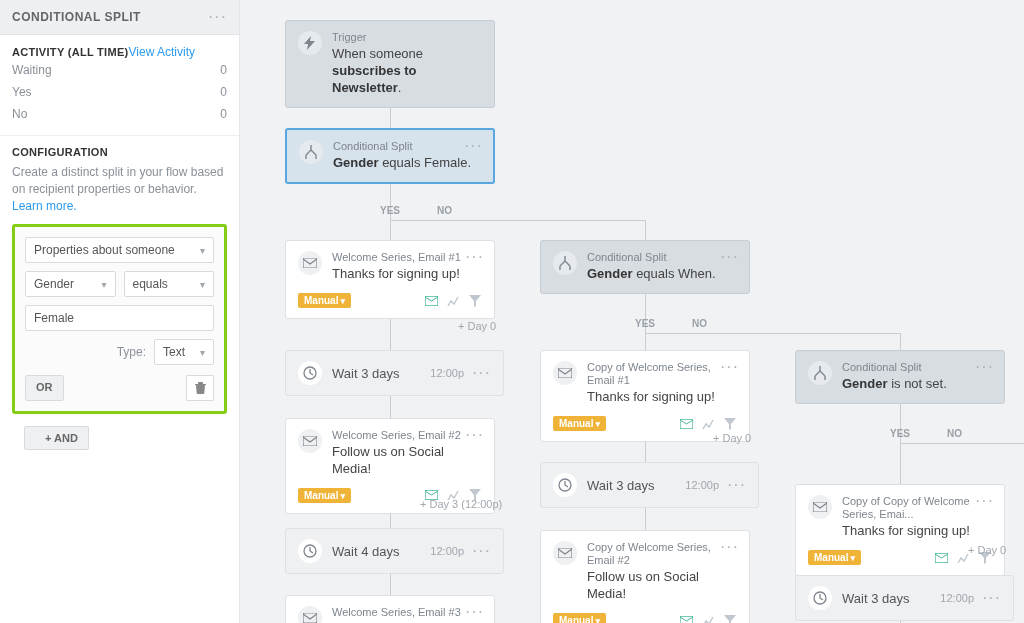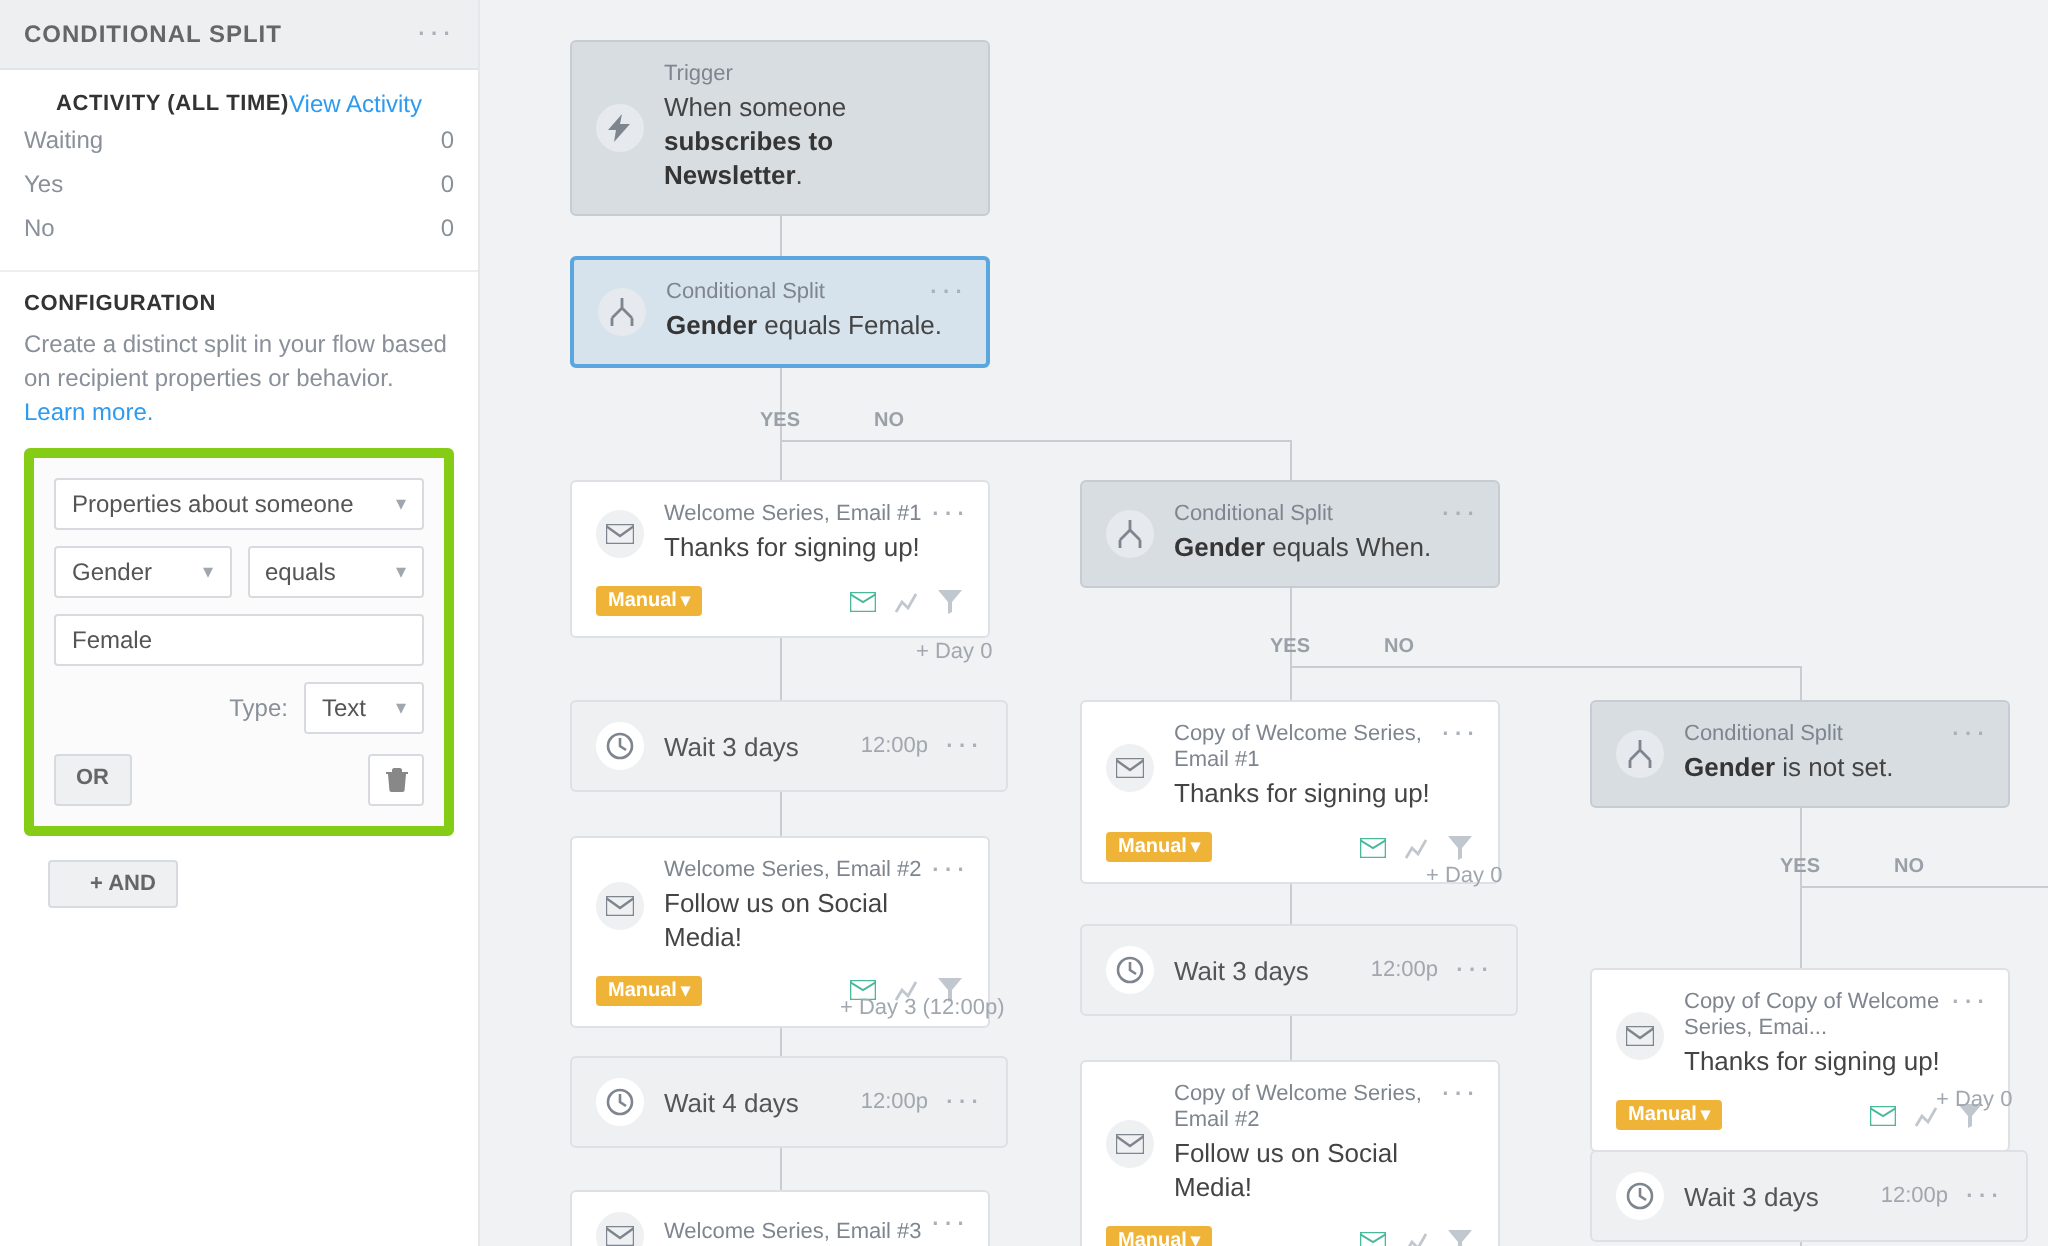--- a/index.html
+++ b/index.html
@@ -26,31 +26,31 @@
   padding: 9px 12px;
   display: flex;
   justify-content: space-between;
   align-items: center;
   border-bottom: 1px solid #e1e4e8;
 }
 .sb-title { font-weight: 600; letter-spacing: .5px; color: #666; font-size: 12px; }
 .dots { color: #a9b0b8; font-size: 16px; cursor: pointer; line-height: 1; letter-spacing: 1px; }
 .sb-section { padding: 10px 12px; border-bottom: 1px solid #eceef0; }
 .sb-section:last-child { border-bottom: none; }
-.sb-row { display: flex; justify-content: center; align-items: center; }
+.sb-row { display: flex; justify-content: flex-start; align-items: center; }
 .sub-title { font-weight: 600; font-size: 11px; color: #333; letter-spacing: .3px; }
 .link { color: #2d9bf0; font-size: 12px; cursor: pointer; }
 .stat-row { display: flex; justify-content: space-between; padding: 4px 0; font-size: 12px; color: #8a9099; }
 .stat-row .v { color: #8a9099; }
 .cfg-desc { font-size: 12px; color: #8a9099; line-height: 1.4; margin: 6px 0 8px; }
 .cfg-note { font-size: 12px; color: #8a9099; line-height: 1.4; }
 .cond-box {
   margin-top: 10px;
   padding: 10px;
-  border: 5px solid #84cc16;
+  border: 3px solid #84cc16;
   border-radius: 3px;
   background: #fbfbfc;
 }
 .select, .text-in {
   width: 100%;
   border: 1px solid #d7dbe0;
   border-radius: 2px;
   padding: 5px 8px;
   font-size: 12px;
   background: #fff;
@@ -102,21 +102,21 @@
 
 .node {
   position: absolute;
   background: #fff;
   border: 1px solid #dde0e4;
   border-radius: 3px;
   width: 210px;
 }
 .node.grey { background: #d8dde2; border-color: #c5ccd3; }
 .node.sel { background: #d6e2ec; border: 2px solid #5aa7e0; }
-.node-pad { padding: 10px 12px; position: relative; display: flex; align-items: center; gap: 10px; }
+.node-pad { padding: 10px 12px; position: relative; display: flex; align-items: flex-start; gap: 10px; }
 .node-dots { position: absolute; right: 10px; top: 8px; color: #a9b0b8; font-size: 16px; cursor: pointer; letter-spacing: 1px; line-height: 1; }
 .nic {
   width: 24px; height: 24px; border-radius: 50%;
   background: #eef0f2; color: #7e858e;
   display: flex; align-items: center; justify-content: center;
   flex: none; font-size: 13px;
 }
 .node.grey .nic, .node.sel .nic { background: #e6eaee; }
 .nt-small { font-size: 11px; color: #7e858e; margin-bottom: 2px; line-height: 1.2; }
 .nt-body { font-size: 13px; color: #444; line-height: 1.3; }

